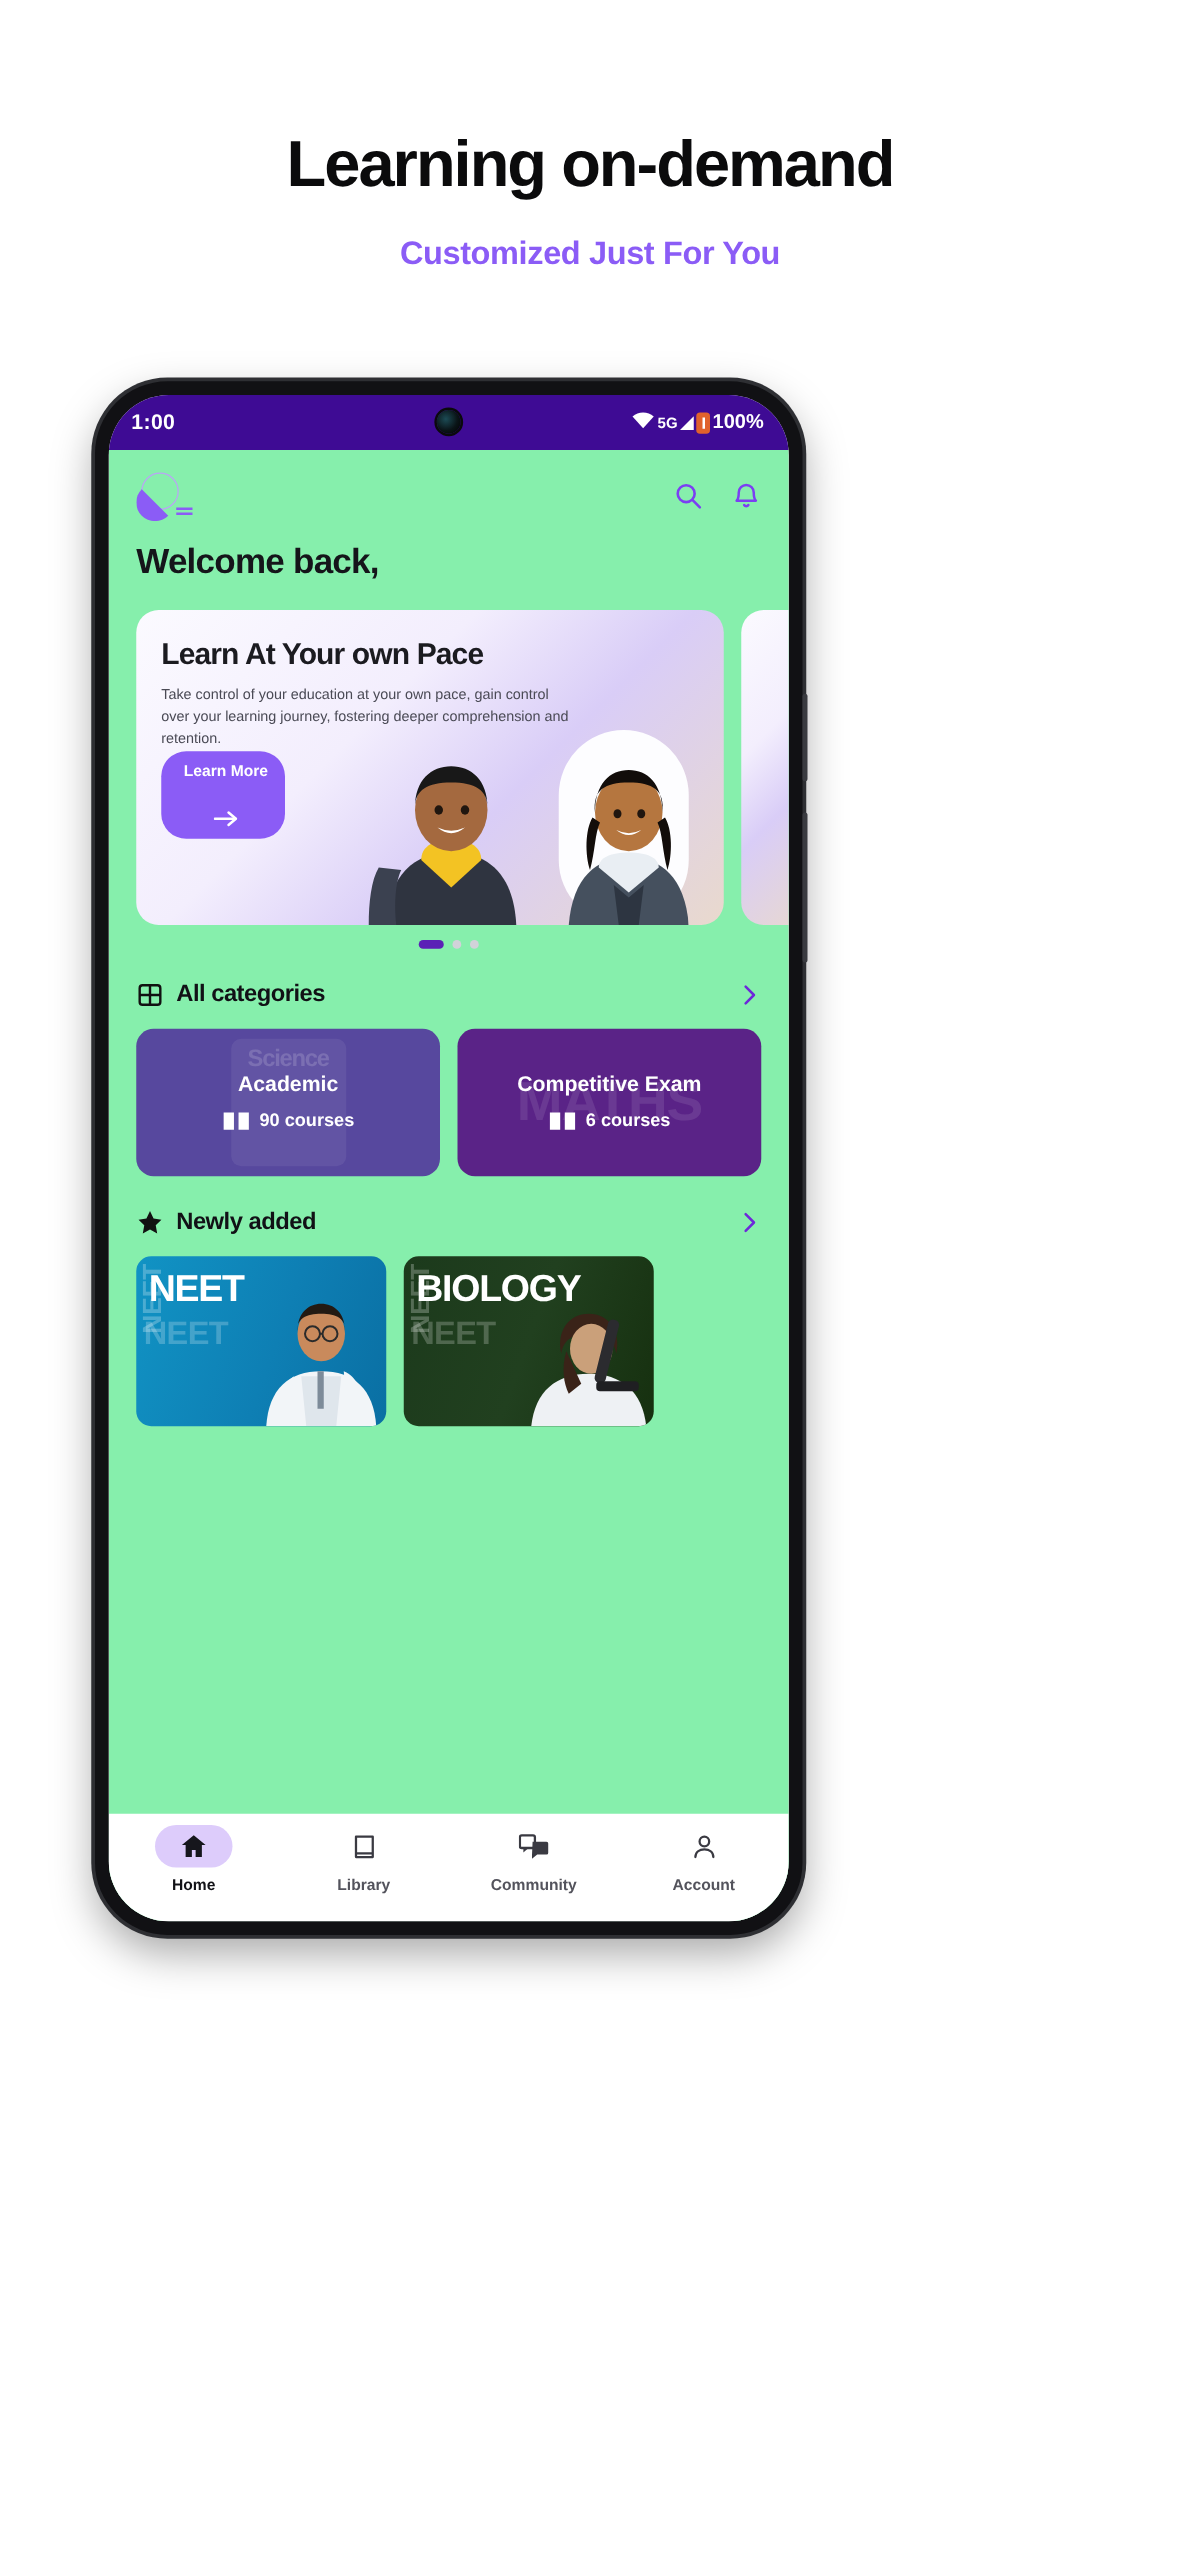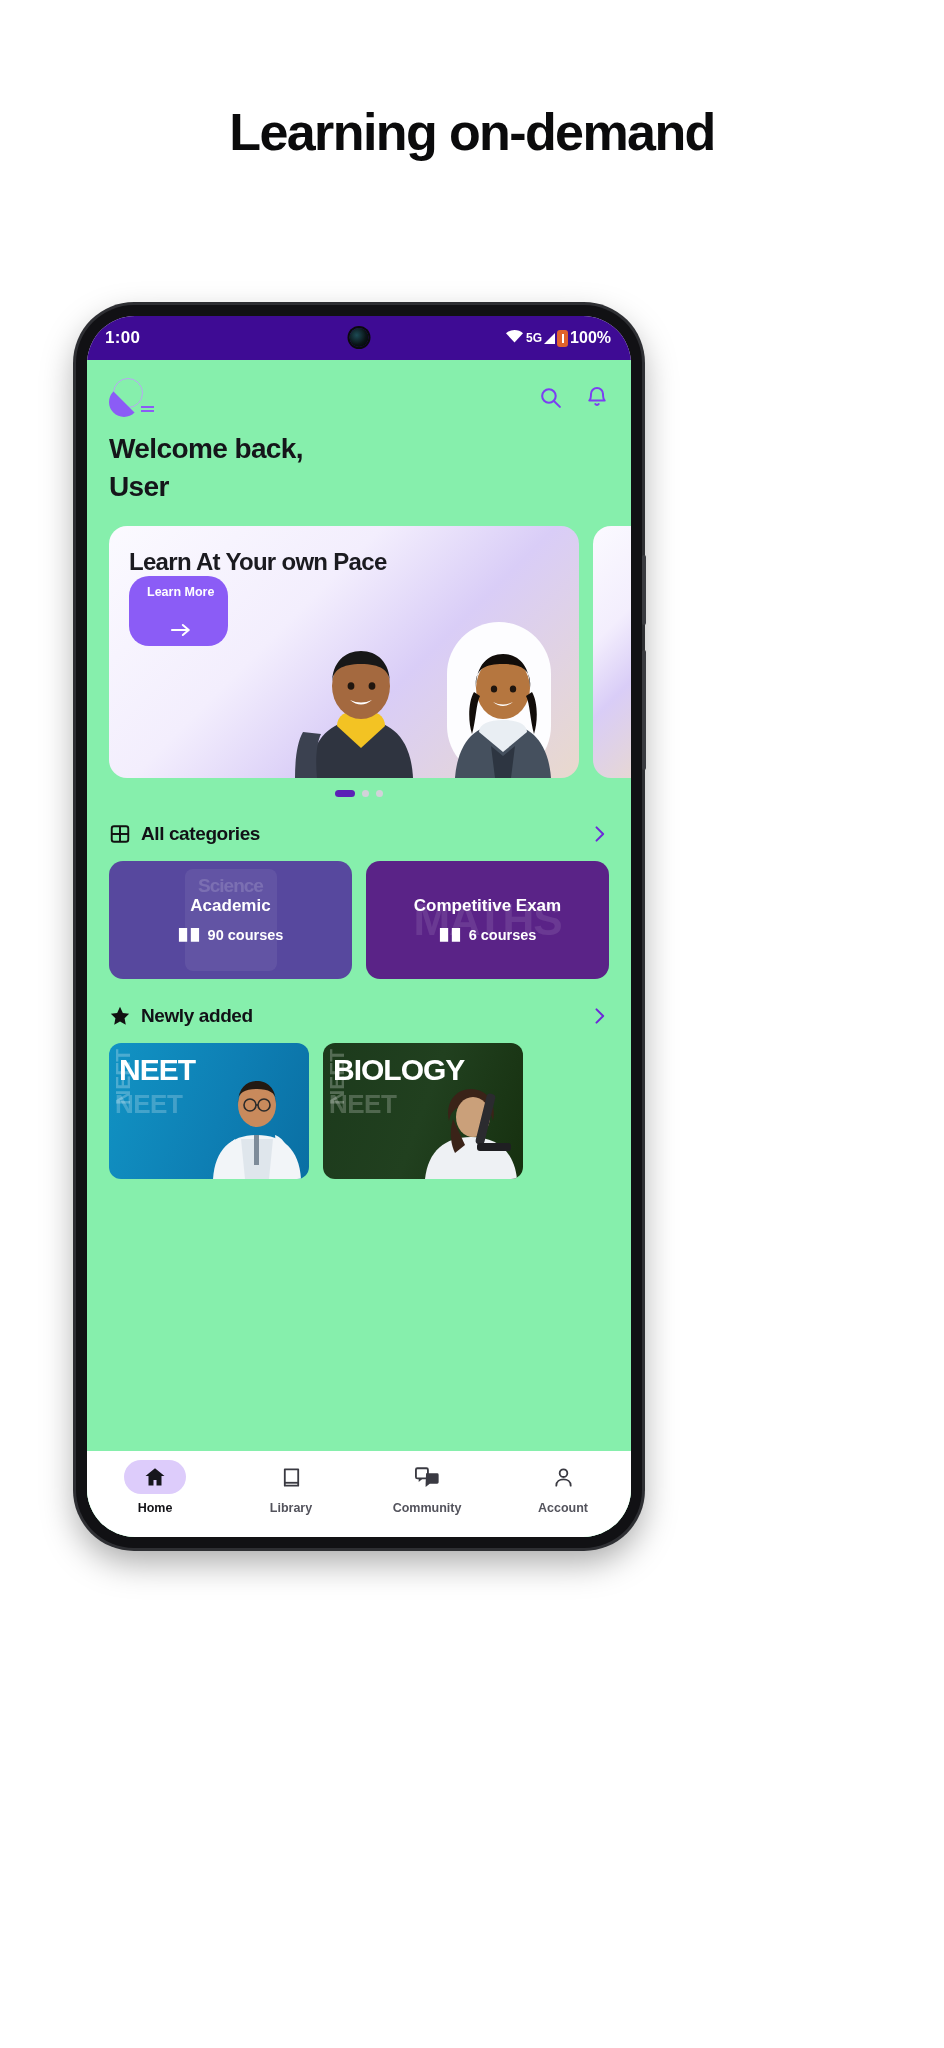--- a/index.html
+++ b/index.html
@@ -202,20 +202,21 @@
   .nav-label { font-size: 12.5px; color: #53535c; font-weight: 700; }
   .nav-item.active .nav-label { color: #121217; font-weight: 700; }
 </style>
 </head>
 <body>
 
 <div class="page">
 
   <div class="promo">
     <div class="promo-title">Learning on-demand</div>
+    <div class="promo-sub">Customized Just For You</div>
   </div>
 
   <div class="phone">
     <div class="screen">
 
       <div class="statusbar">
         <div class="sb-time">1:00</div>
         <div class="punch"></div>
         <div class="sb-right">
           <span>
@@ -252,21 +253,20 @@
               <svg width="24" height="24" viewBox="0 0 24 24" fill="none" stroke="#7b3ff2" stroke-width="2" stroke-linecap="round" stroke-linejoin="round">
                 <path d="M6 9a6 6 0 0 1 12 0c0 5 1.7 6.5 1.7 6.5H4.3S6 14 6 9z"></path>
                 <path d="M10.3 19a2 2 0 0 0 3.4 0"></path>
               </svg>
             </span>
           </div>
         </div>
 
         <div class="welcome">
           <div>Welcome back,</div>
-          <div>User</div>
         </div>
 
         <div class="carousel">
           <div class="banner">
             <svg class="banner-photo" viewBox="0 0 300 178" preserveAspectRatio="none">
               <defs>
                 <clipPath id="arch">
                     <path d="M168 178V74a52 52 0 0 1 104 0v104z"></path>
                   </clipPath>
               </defs>
@@ -288,20 +288,21 @@
                 <ellipse cx="224" cy="88" rx="27" ry="31" fill="#b5763f"></ellipse>
                 <path d="M197 88c0-23 12-34 27-34s27 11 27 34c2-18-8-24-27-24s-29 6-27 24z" fill="#120d0a"></path>
                 <path d="M195 92c-6 10-6 30-2 42 4-14 4-30 8-38zM253 92c6 10 6 30 2 42-4-14-4-30-8-38z" fill="#120d0a"></path>
                 <ellipse cx="215" cy="89" rx="3.2" ry="3.6" fill="#20160f"></ellipse>
                 <ellipse cx="234" cy="89" rx="3.2" ry="3.6" fill="#20160f"></ellipse>
                 <path d="M214 102q10 8 20 0 -10 5 -20 0z" fill="#fff"></path>
               </g>
             </svg>
             <div class="banner-inner">
               <div class="banner-title">Learn At Your own Pace</div>
+              <div class="banner-desc">Take control of your education at your own pace, gain control over your learning journey, fostering deeper comprehension and retention.</div>
               <button class="learn-btn">
                 <span>Learn More</span>
                 <svg width="20" height="14" viewBox="0 0 22 14" fill="none" stroke="#fff" stroke-width="2.2" stroke-linecap="round" stroke-linejoin="round">
                   <line x1="1" y1="7" x2="19" y2="7"></line>
                     <polyline points="13,1.5 19.5,7 13,12.5"></polyline>
                 </svg>
               </button>
             </div>
           </div>
           <div class="banner peek"></div>

